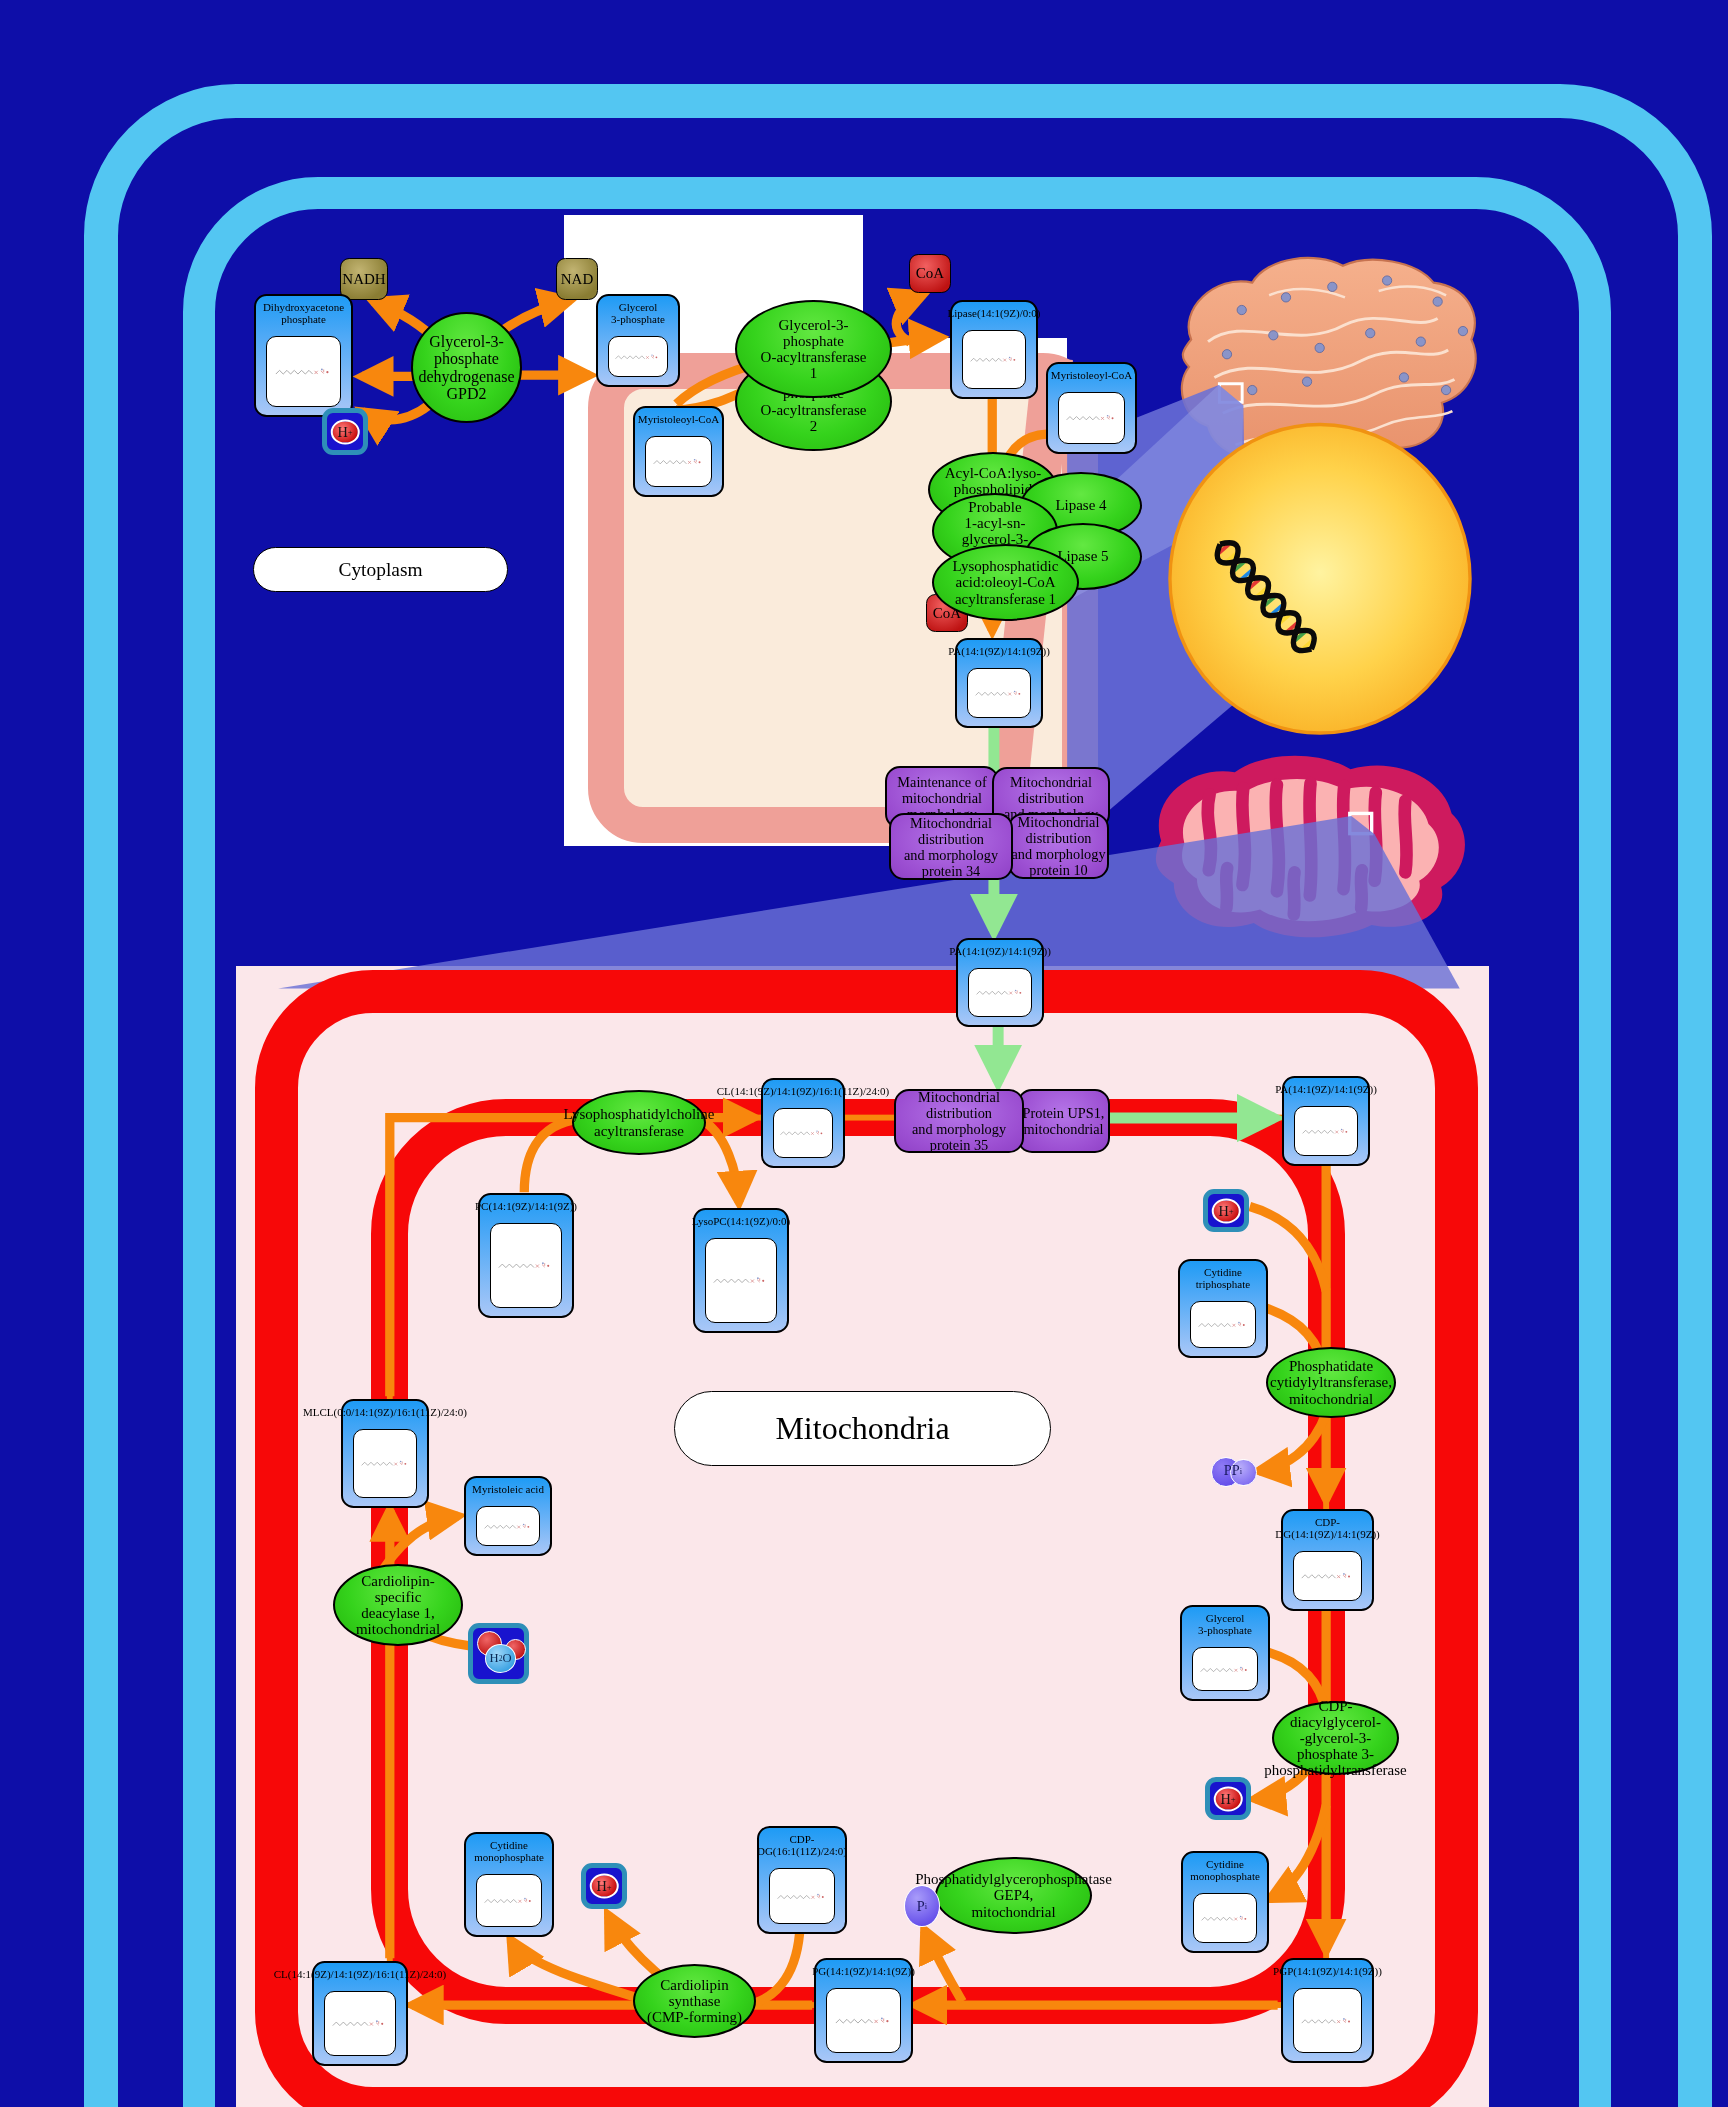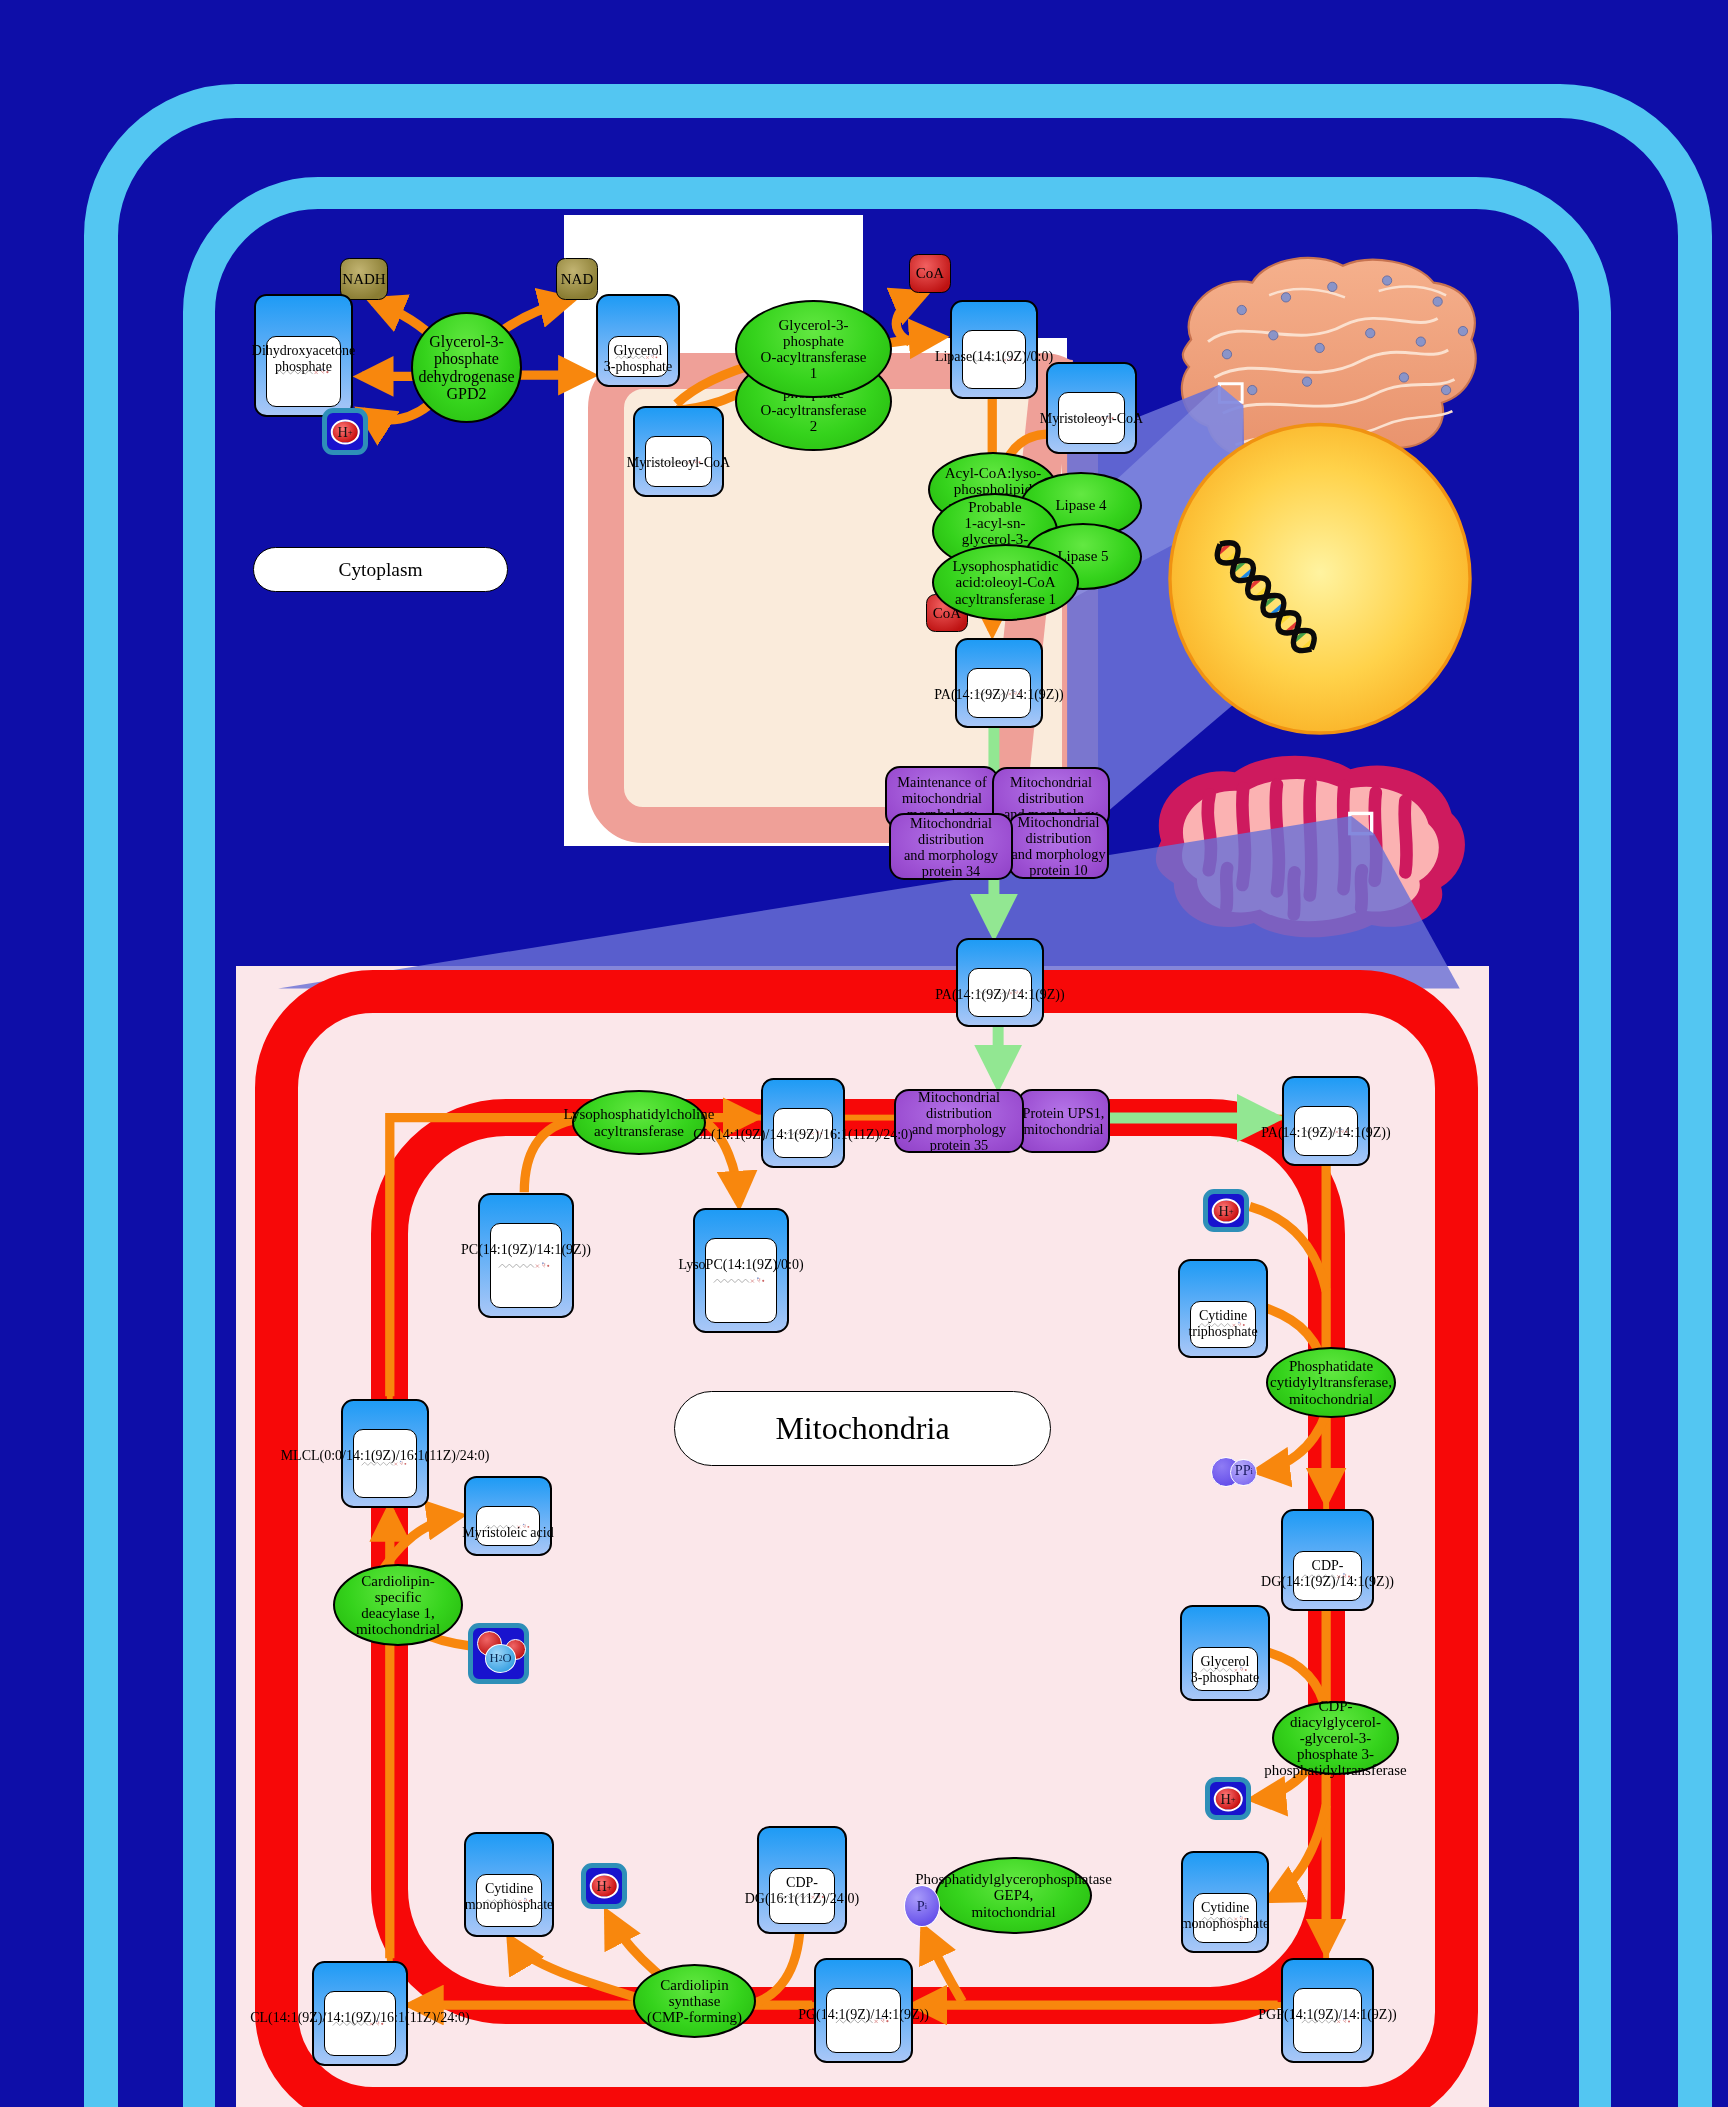--- a/index.html
+++ b/index.html
@@ -15,21 +15,21 @@
     border:36px solid #EFA098;border-radius:55px;box-sizing:border-box;}
   .er-slant{position:absolute;left:1033px;top:358px;width:40px;height:491px;background:#EFA098;
     transform:rotate(6deg);transform-origin:50% 0;}
   .mito-panel{position:absolute;left:236px;top:966px;width:1253px;height:1189px;background:#FBE7EA;}
   .ring{position:absolute;box-sizing:border-box;border-style:solid;border-color:#F70808;background:transparent;}
   .wedge{position:absolute;background:#6A70D6;opacity:0.88;}
   
   .mbox{position:absolute;background:linear-gradient(#1E9BF5 0%,#4FA9F6 34%,#A9C7F7 100%);
     border:2.1px solid #000;border-radius:12.6px;}
   .mhdr{position:absolute;top:5px;left:50%;transform:translateX(-50%);width:max-content;
-    text-align:center;font-size:14px;line-height:1.12;white-space:pre-line;z-index:3;margin-top:42px;}
+    text-align:center;font-size:11px;line-height:1.12;white-space:pre-line;z-index:3;}
   .minner{position:absolute;left:10px;right:10px;top:40px;bottom:8.4px;background:#fff;
     border:1.7px solid #000;border-radius:10px;display:flex;align-items:center;justify-content:center;overflow:hidden;}
   .mbox.h1 .minner{top:28px;}
   .struct{display:block;width:82%;}
   
   .chip{position:absolute;border:1.7px solid #000;border-radius:9.3px;display:flex;align-items:center;
     justify-content:center;font-size:15px;}
   .chip.olive{background:radial-gradient(circle at 40% 30%,#C2B472,#8A7D33 75%);font-family:Liberation Serif, serif;}
   .chip.red{background:radial-gradient(circle at 40% 30%,#F express 0,#F26060 0,#BE1212 80%);background:radial-gradient(circle at 40% 30%,#F26060,#BE1212 80%);}
   
@@ -39,21 +39,21 @@
     display:flex;align-items:center;justify-content:center;font-size:14.3px;color:#111;}
   .pi-node{position:absolute;background:radial-gradient(circle at 35% 30%,#A99CFA,#5F48E8 85%);
     border:1.7px solid #fff;border-radius:50%;display:flex;align-items:center;justify-content:center;
     font-size:14.3px;color:#1A1A60;}
   .ppi-node{position:absolute;}
   .ppi-node .b1{position:absolute;left:-2.5px;top:1.7px;width:28px;height:28px;border-radius:50%;
     background:radial-gradient(circle at 35% 30%,#8F7CF5,#5F48E8 85%);border:1.3px solid #fff;}
   .ppi-node .b2{position:absolute;left:17px;top:4.2px;width:24.5px;height:24.5px;border-radius:50%;
     background:radial-gradient(circle at 35% 30%,#BBB0FB,#7A66F0 85%);border:1.3px solid #fff;}
   .ppi-node .t{position:absolute;left:0;top:0;width:100%;height:100%;display:flex;align-items:center;
-    justify-content:flex-end;font-size:14.3px;color:#1A1A60;z-index:2;}
+    justify-content:center;font-size:14.3px;color:#1A1A60;z-index:2;}
   .h2o-node{position:absolute;background:#1813CE;border:5px solid #2E8FB8;border-radius:11px;box-sizing:border-box;}
   .h2o-node .r1{position:absolute;left:4.2px;top:3.4px;width:23px;height:23px;border-radius:50%;
     background:radial-gradient(circle at 38% 32%,#F06666,#B80A0A 85%);border:1.7px solid #fff;}
   .h2o-node .r2{position:absolute;left:32px;top:11px;width:19.4px;height:19.4px;border-radius:50%;
     background:radial-gradient(circle at 38% 32%,#F06666,#B80A0A 85%);border:1.7px solid #fff;}
   .h2o-node .bl{position:absolute;left:11.8px;top:16px;width:29.5px;height:27px;border-radius:50%;
     background:radial-gradient(circle at 38% 32%,#9ED6F8,#2D9BE0 85%);border:1.7px solid #fff;
     display:flex;align-items:center;justify-content:center;font-size:12.6px;color:#0A2A55;}
   
   .enz{position:absolute;border:2.1px solid #000;border-radius:50%;display:flex;align-items:center;

